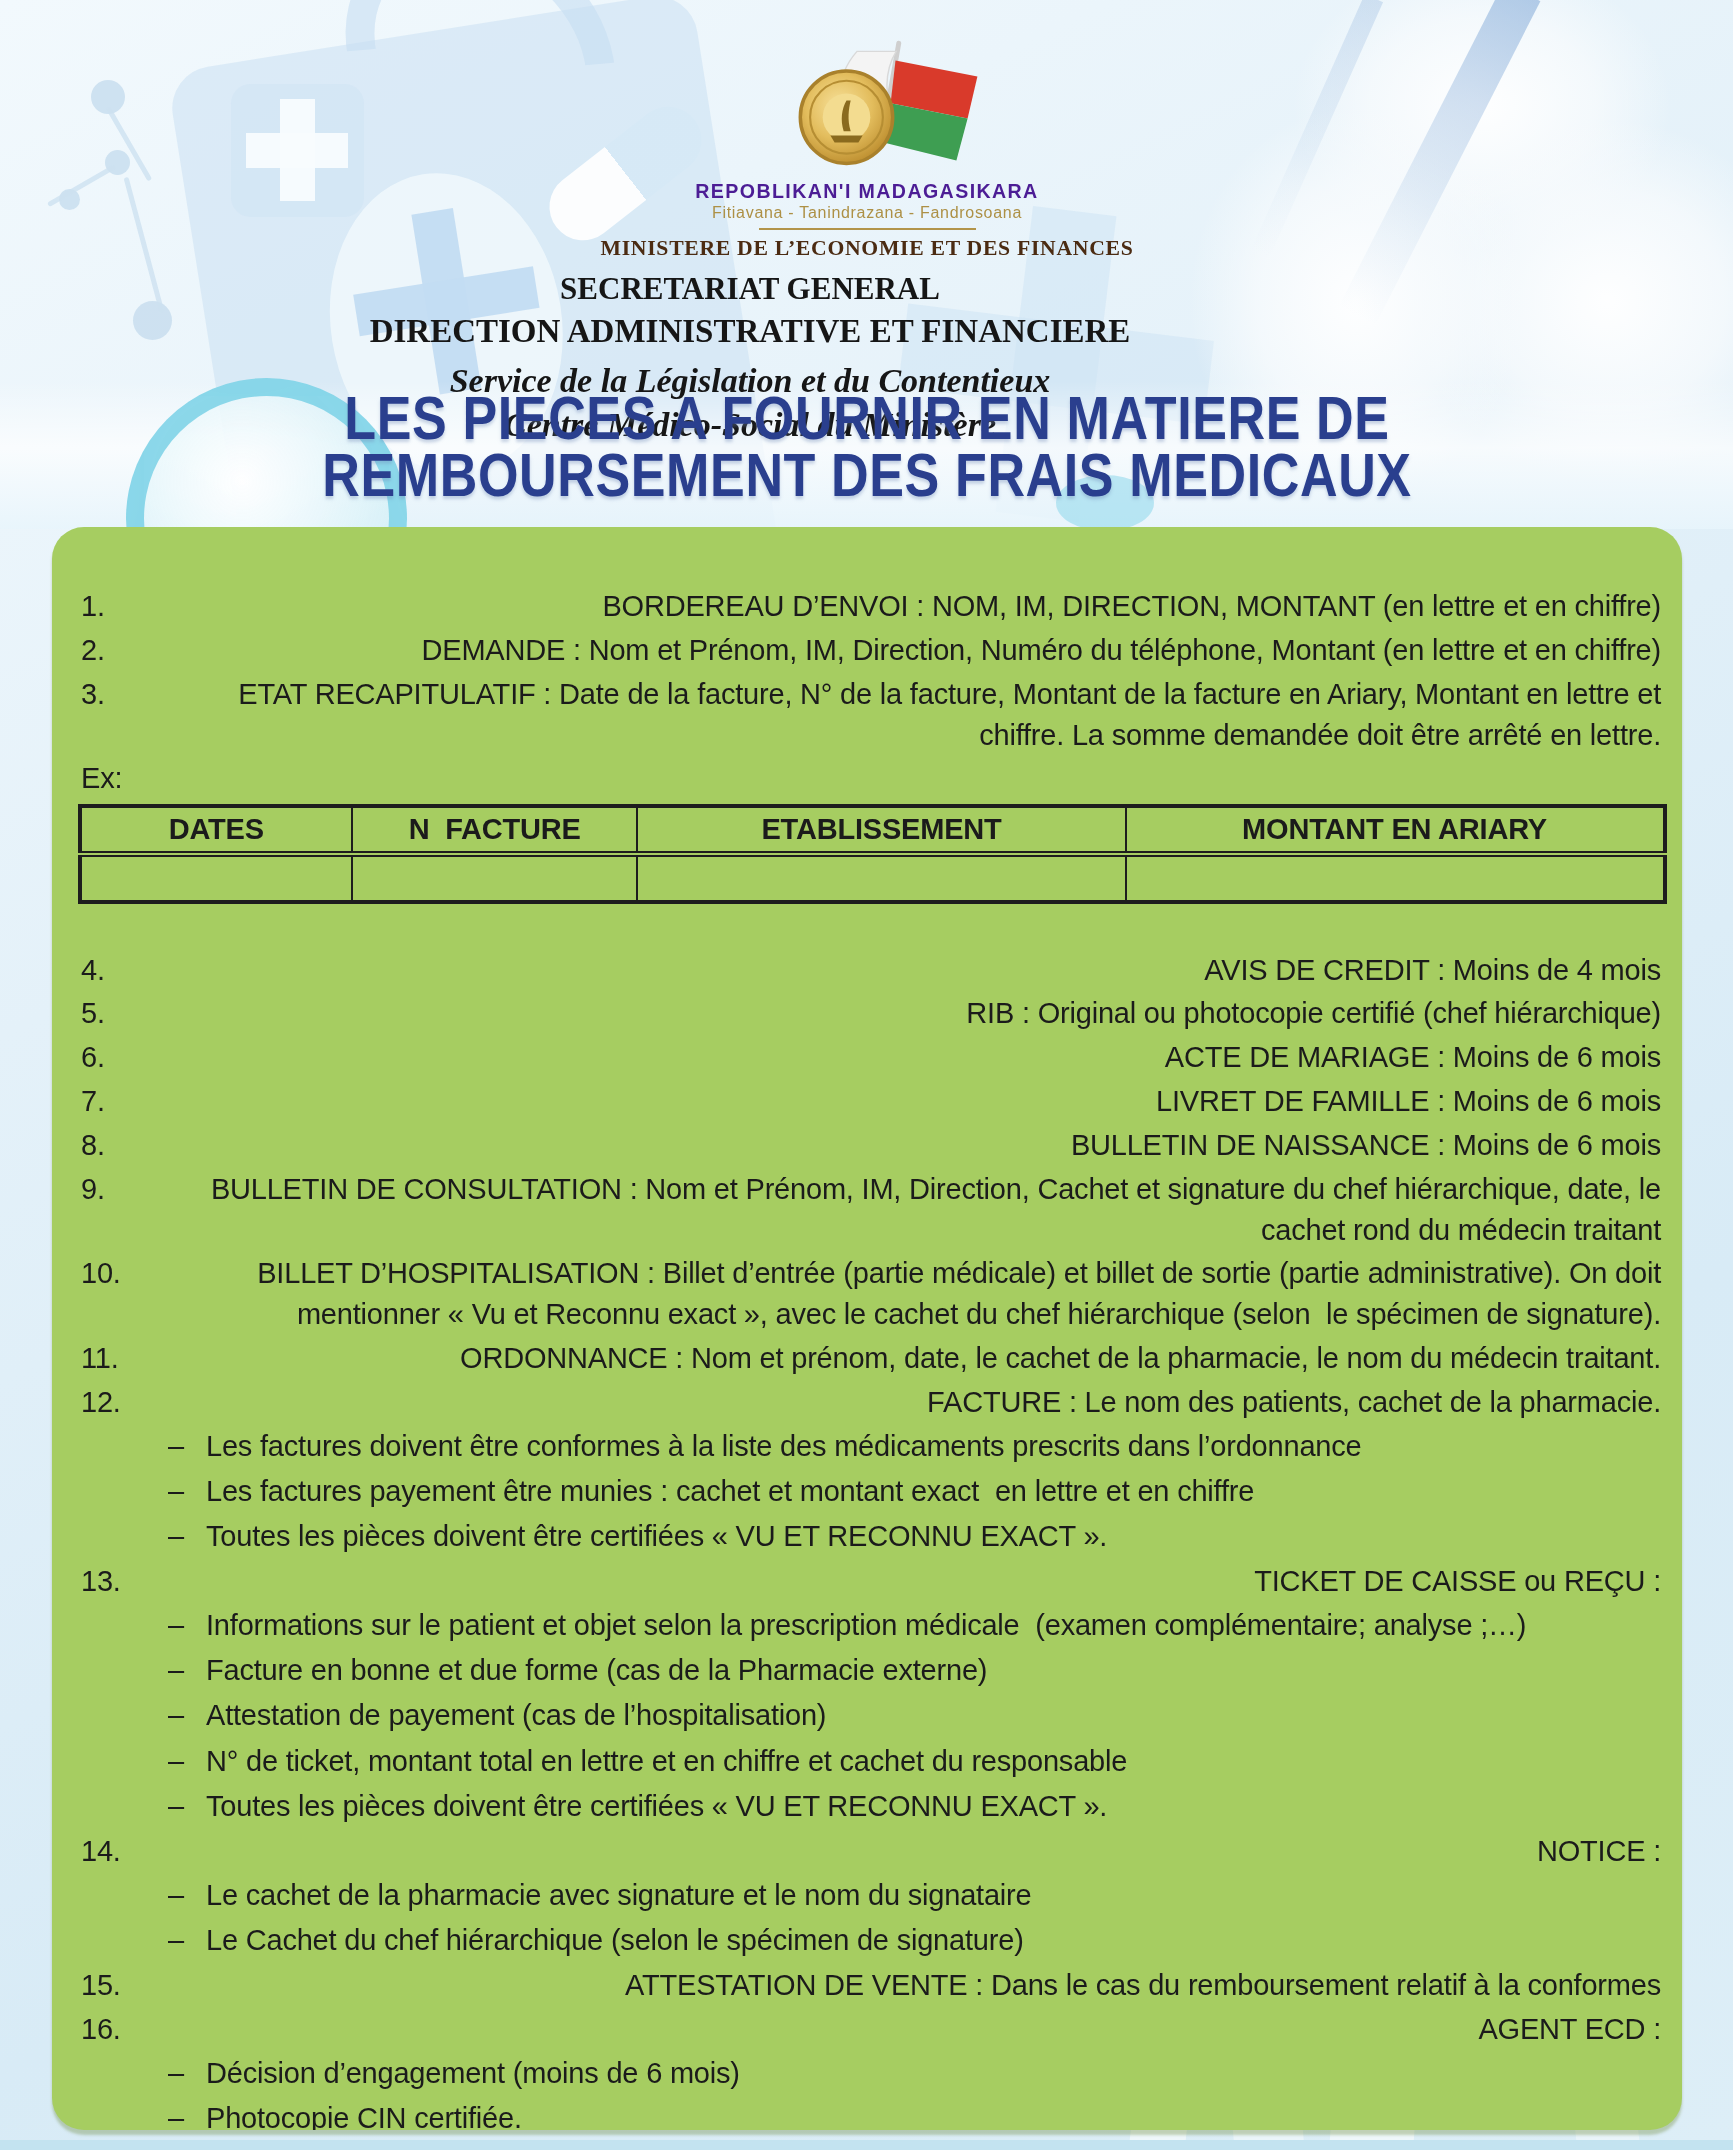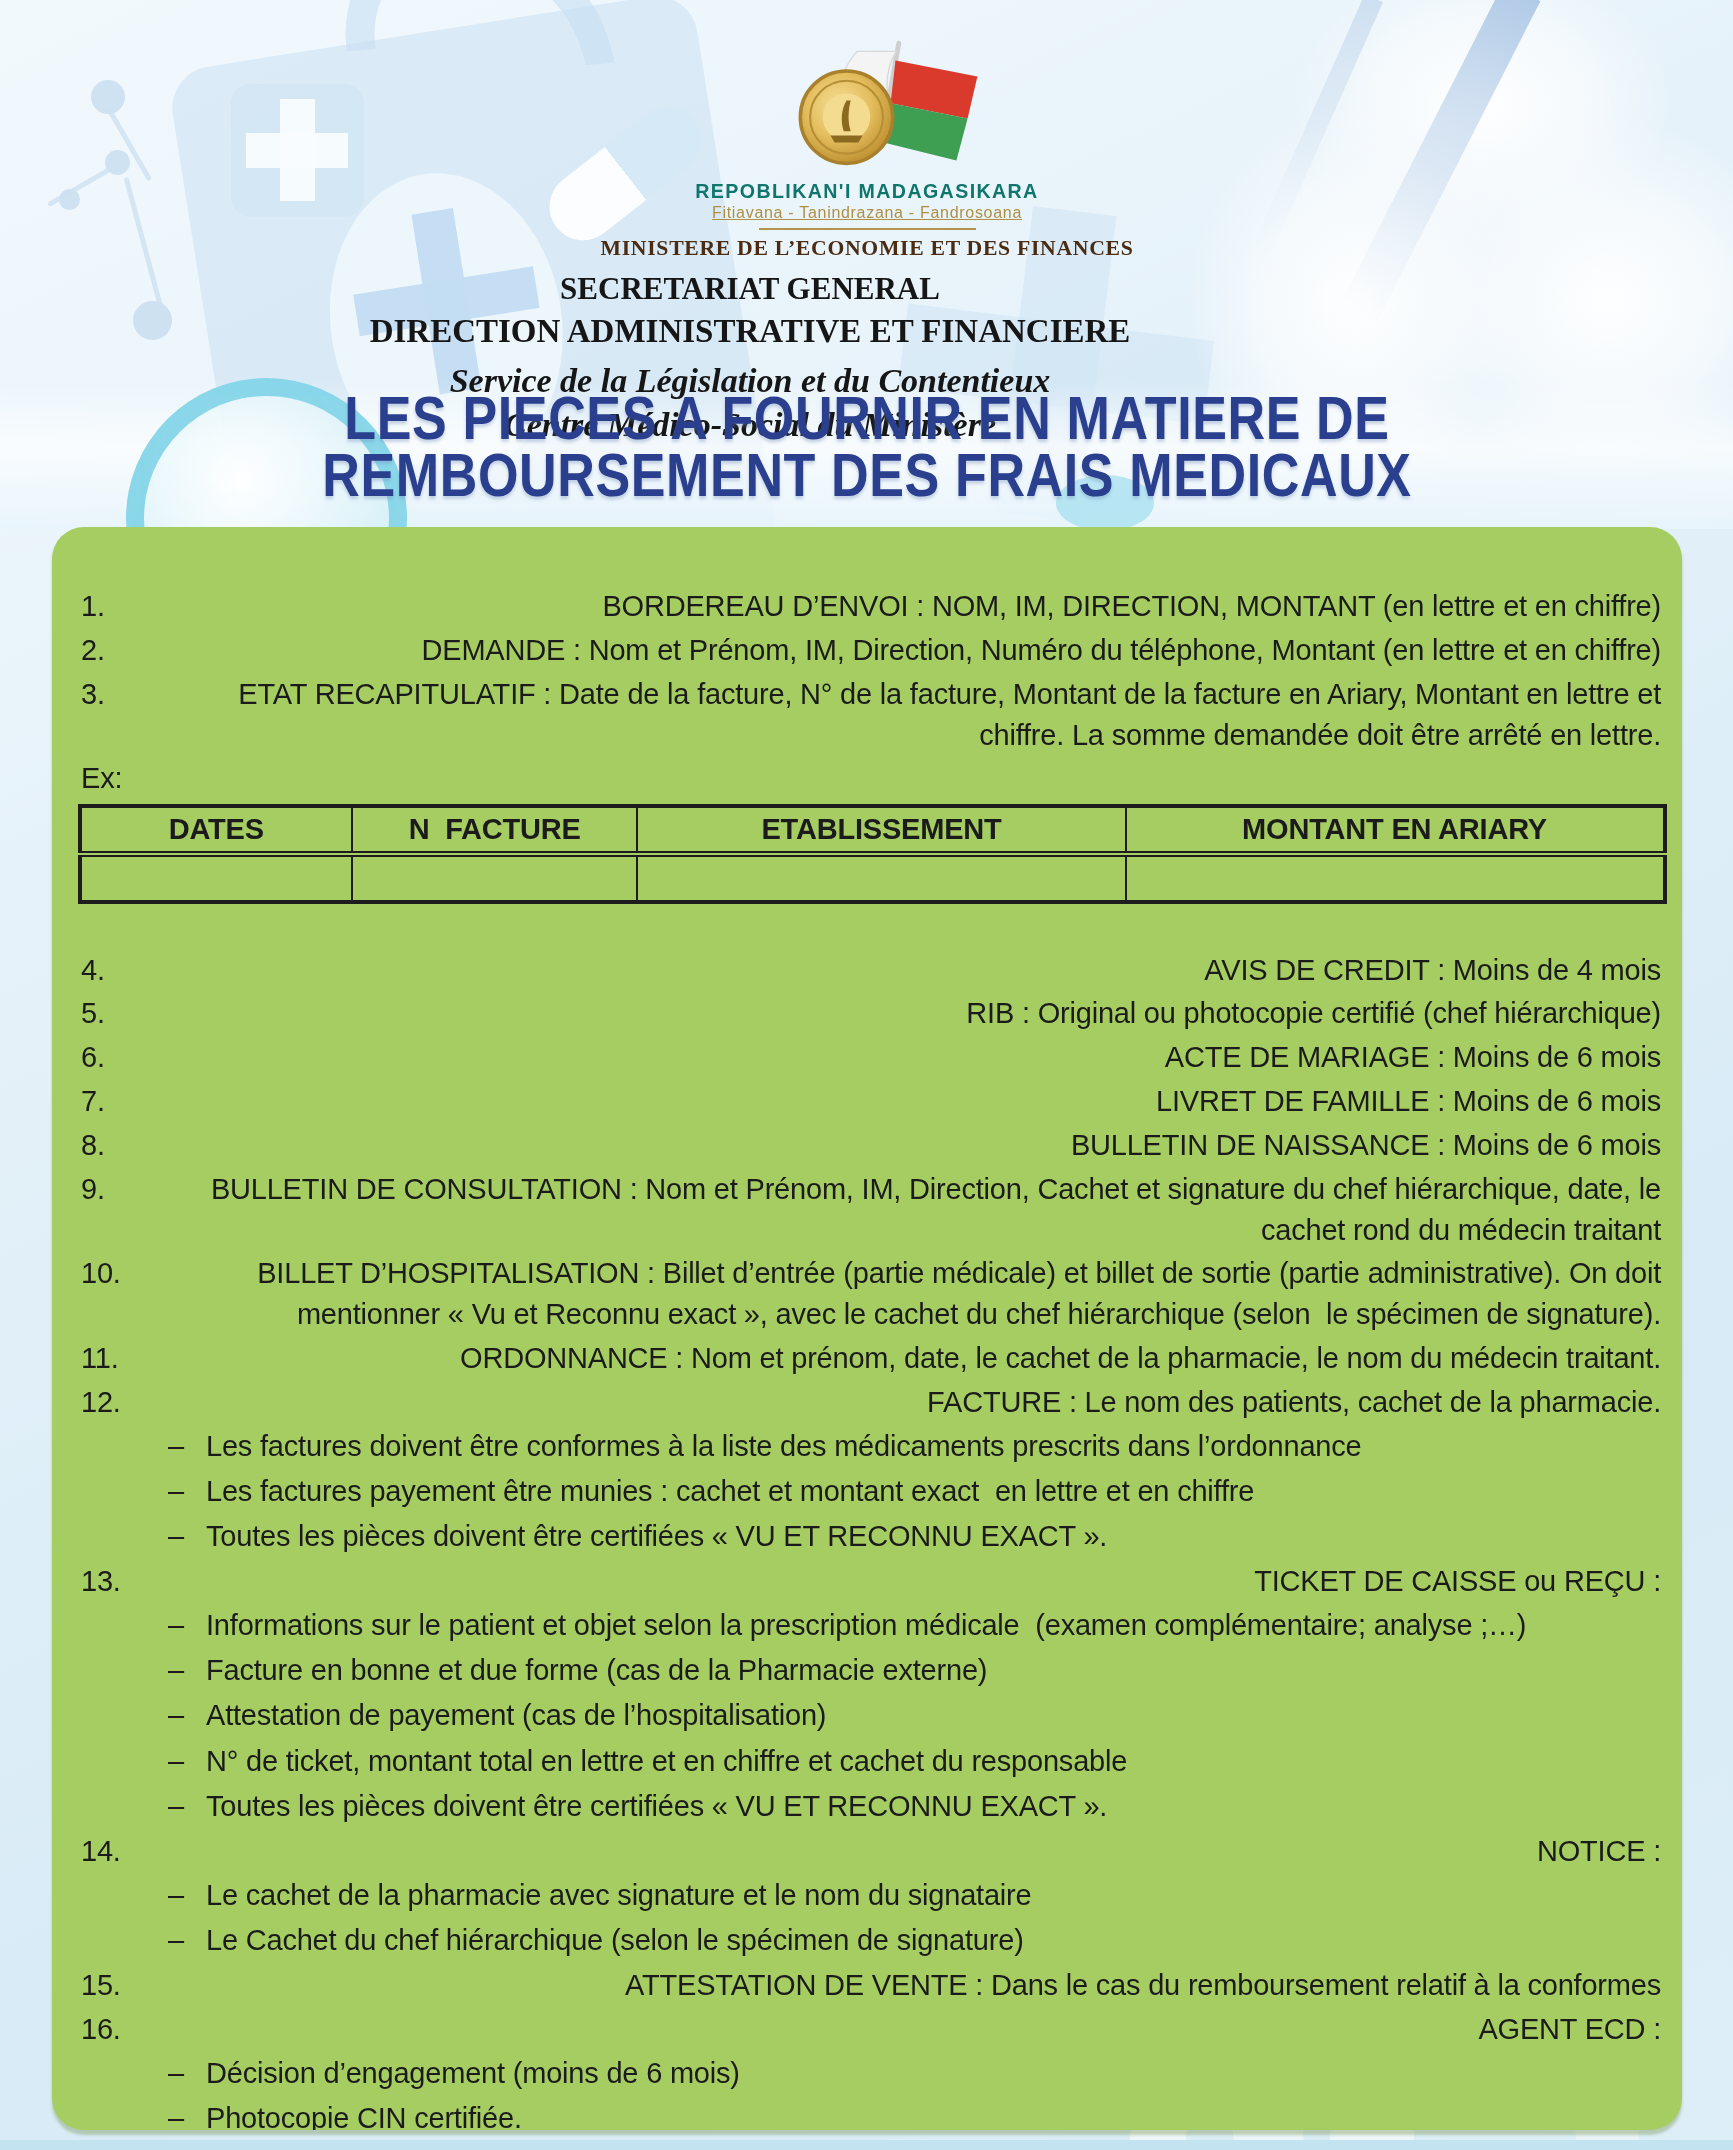--- a/index.html
+++ b/index.html
@@ -39,22 +39,22 @@
     background:linear-gradient(to bottom,rgba(255,255,255,0),rgba(255,255,255,.7) 45%,rgba(232,245,252,.85));}
   .globe-ring{left:126px;top:378px;width:245px;height:245px;border-radius:50%;
     border:18px solid rgba(122,209,230,.85);background:radial-gradient(circle at 40% 35%,rgba(255,255,255,.9),rgba(186,231,242,.65));}
   .globe-dot{left:231px;top:538px;width:63px;height:63px;border-radius:50%;background:rgba(130,212,233,.9);}
   .teal-blob{left:1056px;top:475px;width:98px;height:56px;border-radius:50%;background:rgba(140,215,235,.55);}
   .bottom-trap{bottom:0;height:84px;background:rgba(255,255,255,.55);}
   .bottom-bar{left:0;bottom:0;width:1734px;height:11.2px;background:#c3e3f0;}
   
   .emblem-wrap{position:absolute;left:752px;top:36px;width:231px;height:147px;z-index:1;}
   .hdr-text{position:absolute;left:0;width:1734px;text-align:center;z-index:1;}
-  .republic{top:180px;font-weight:bold;font-size:19.6px;letter-spacing:1.4px;color:#0f766e;}
-  .motto{top:204px;font-size:16px;letter-spacing:0.7px;color:#ad9045;text-decoration:underline;}
+  .republic{top:180px;font-weight:bold;font-size:19.6px;letter-spacing:1.4px;color:#4c1d95;}
+  .motto{top:204px;font-size:16px;letter-spacing:0.7px;color:#ad9045;}
   .gold-rule{position:absolute;left:759px;top:228px;width:217px;height:2.1px;background:#b2944a;z-index:1;}
   .ministry{top:236px;font-family:"Liberation Serif",serif;font-weight:bold;font-size:21.7px;letter-spacing:0.7px;color:#4b2b12;}
   .orgblock{position:absolute;left:0;top:271px;width:1500px;text-align:center;z-index:1;
     font-family:"Liberation Serif",serif;font-weight:bold;color:#161616;}
   .org1{font-size:31px;margin-bottom:5.6px;}
   .org2{font-size:33px;margin-bottom:12.6px;}
   .org3,.org4{font-size:34px;font-style:italic;margin-bottom:5.6px;}
   
   .main-title{position:absolute;left:0;top:389px;width:1734px;text-align:center;z-index:1;
     font-weight:bold;font-size:62px;line-height:57px;color:#2a3f8e;letter-spacing:0.7px;

